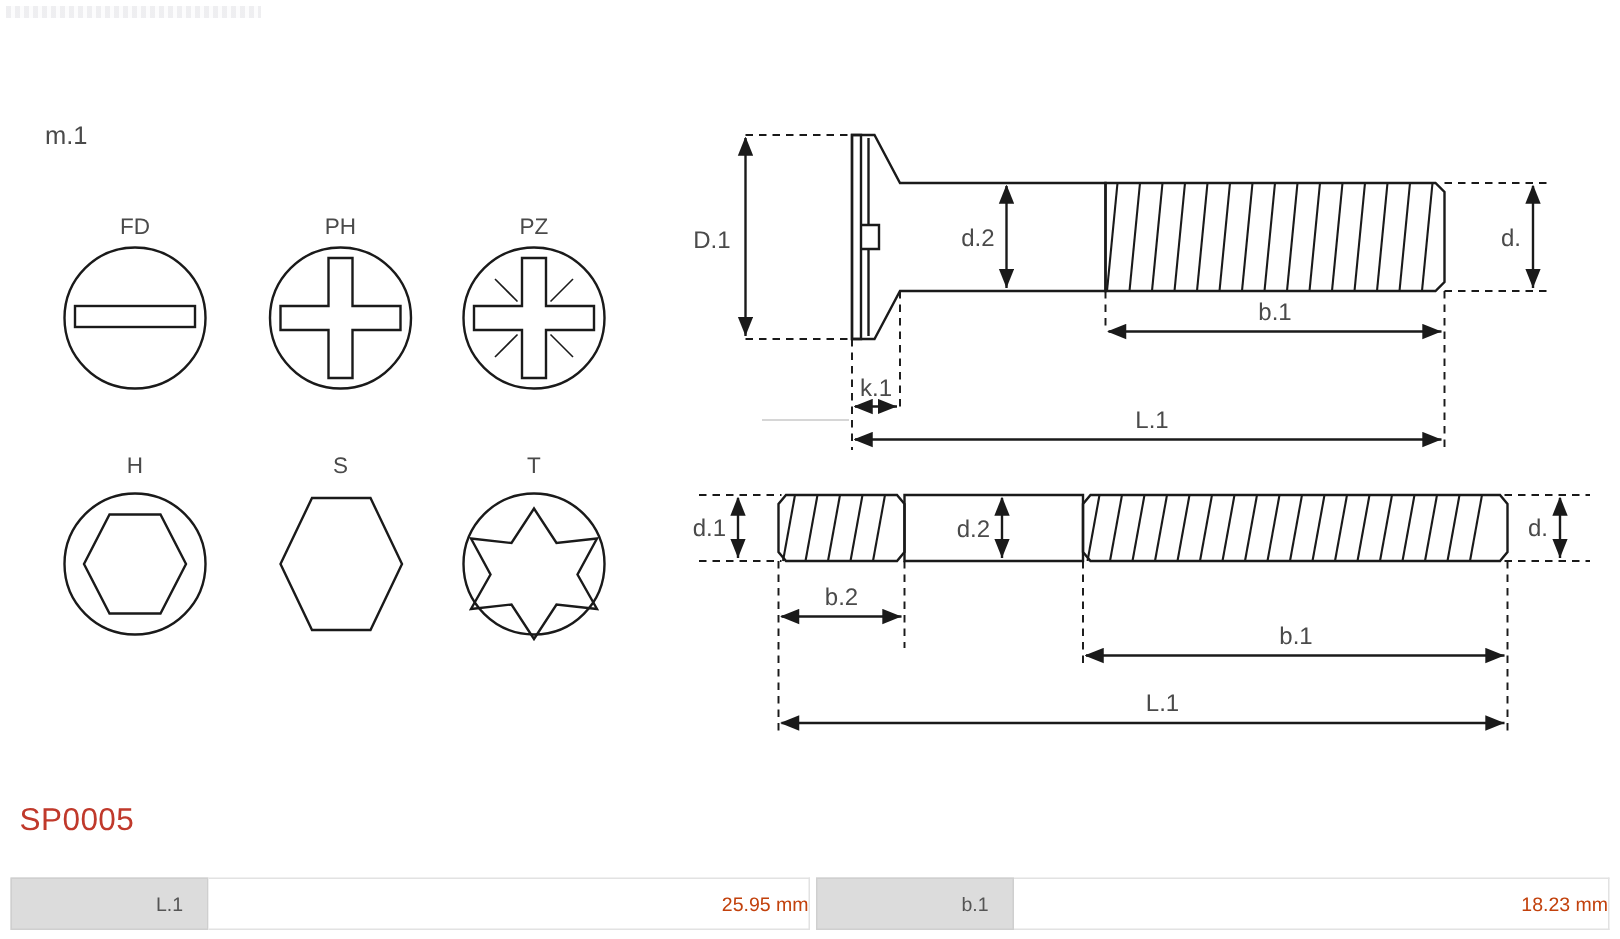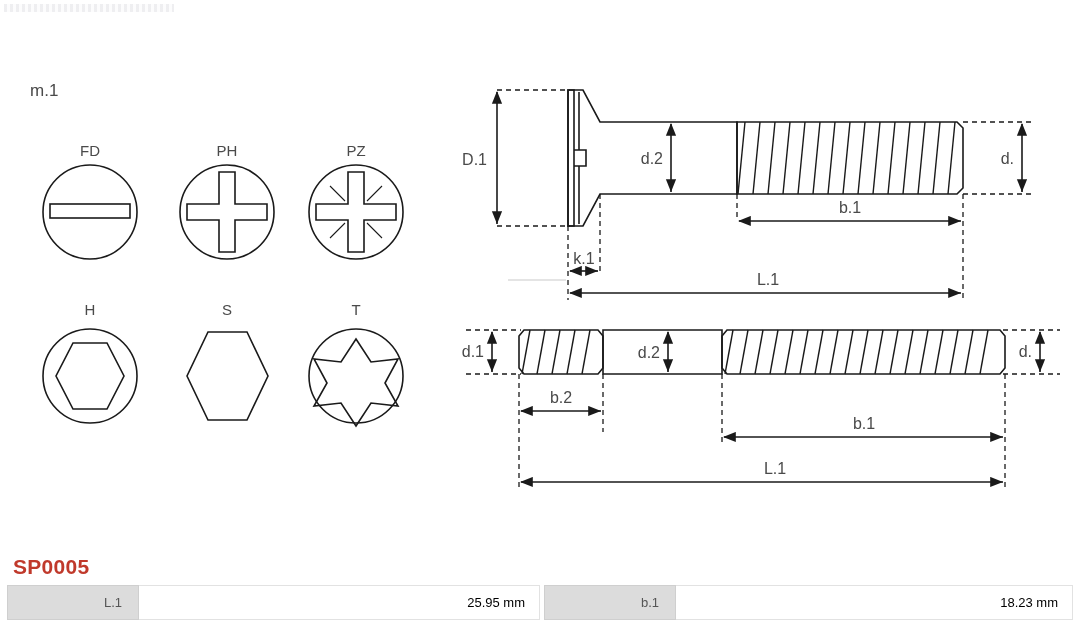--- a/index.html
+++ b/index.html
@@ -37,23 +37,23 @@
     position: absolute;
     left: 0;
     top: 0;
     width: 1080px;
     height: 540px;
   }
   
   .part-code {
     position: absolute;
     left: 13px;
-    top: 556px;
+    top: 536px;
     font-size: 21px;
-    font-weight: bold;
+    font-weight: normal;
     letter-spacing: 0.3px;
     color: #c0392b;
     line-height: 1;
   }
   
   .spec-table {
     position: absolute;
     left: 7px;
     top: 585px;
     width: 1066px;
@@ -83,23 +83,22 @@
   }
   .spec-val {
     flex: 1 1 auto;
     background: #ffffff;
     border: 1px solid #e2e2e2;
     border-left: none;
     box-sizing: border-box;
     display: flex;
     align-items: center;
     justify-content: flex-end;
-    padding-right: 14px;
     font-size: 13px;
-    color: #000000;
+    color: #c2410c;
   }
   .spec-pair + .spec-pair .spec-key {
     margin-left: 4px;
   }
   
   text { font-family: "Liberation Sans", sans-serif; }
 </style>
 </head>
 <body>
 

